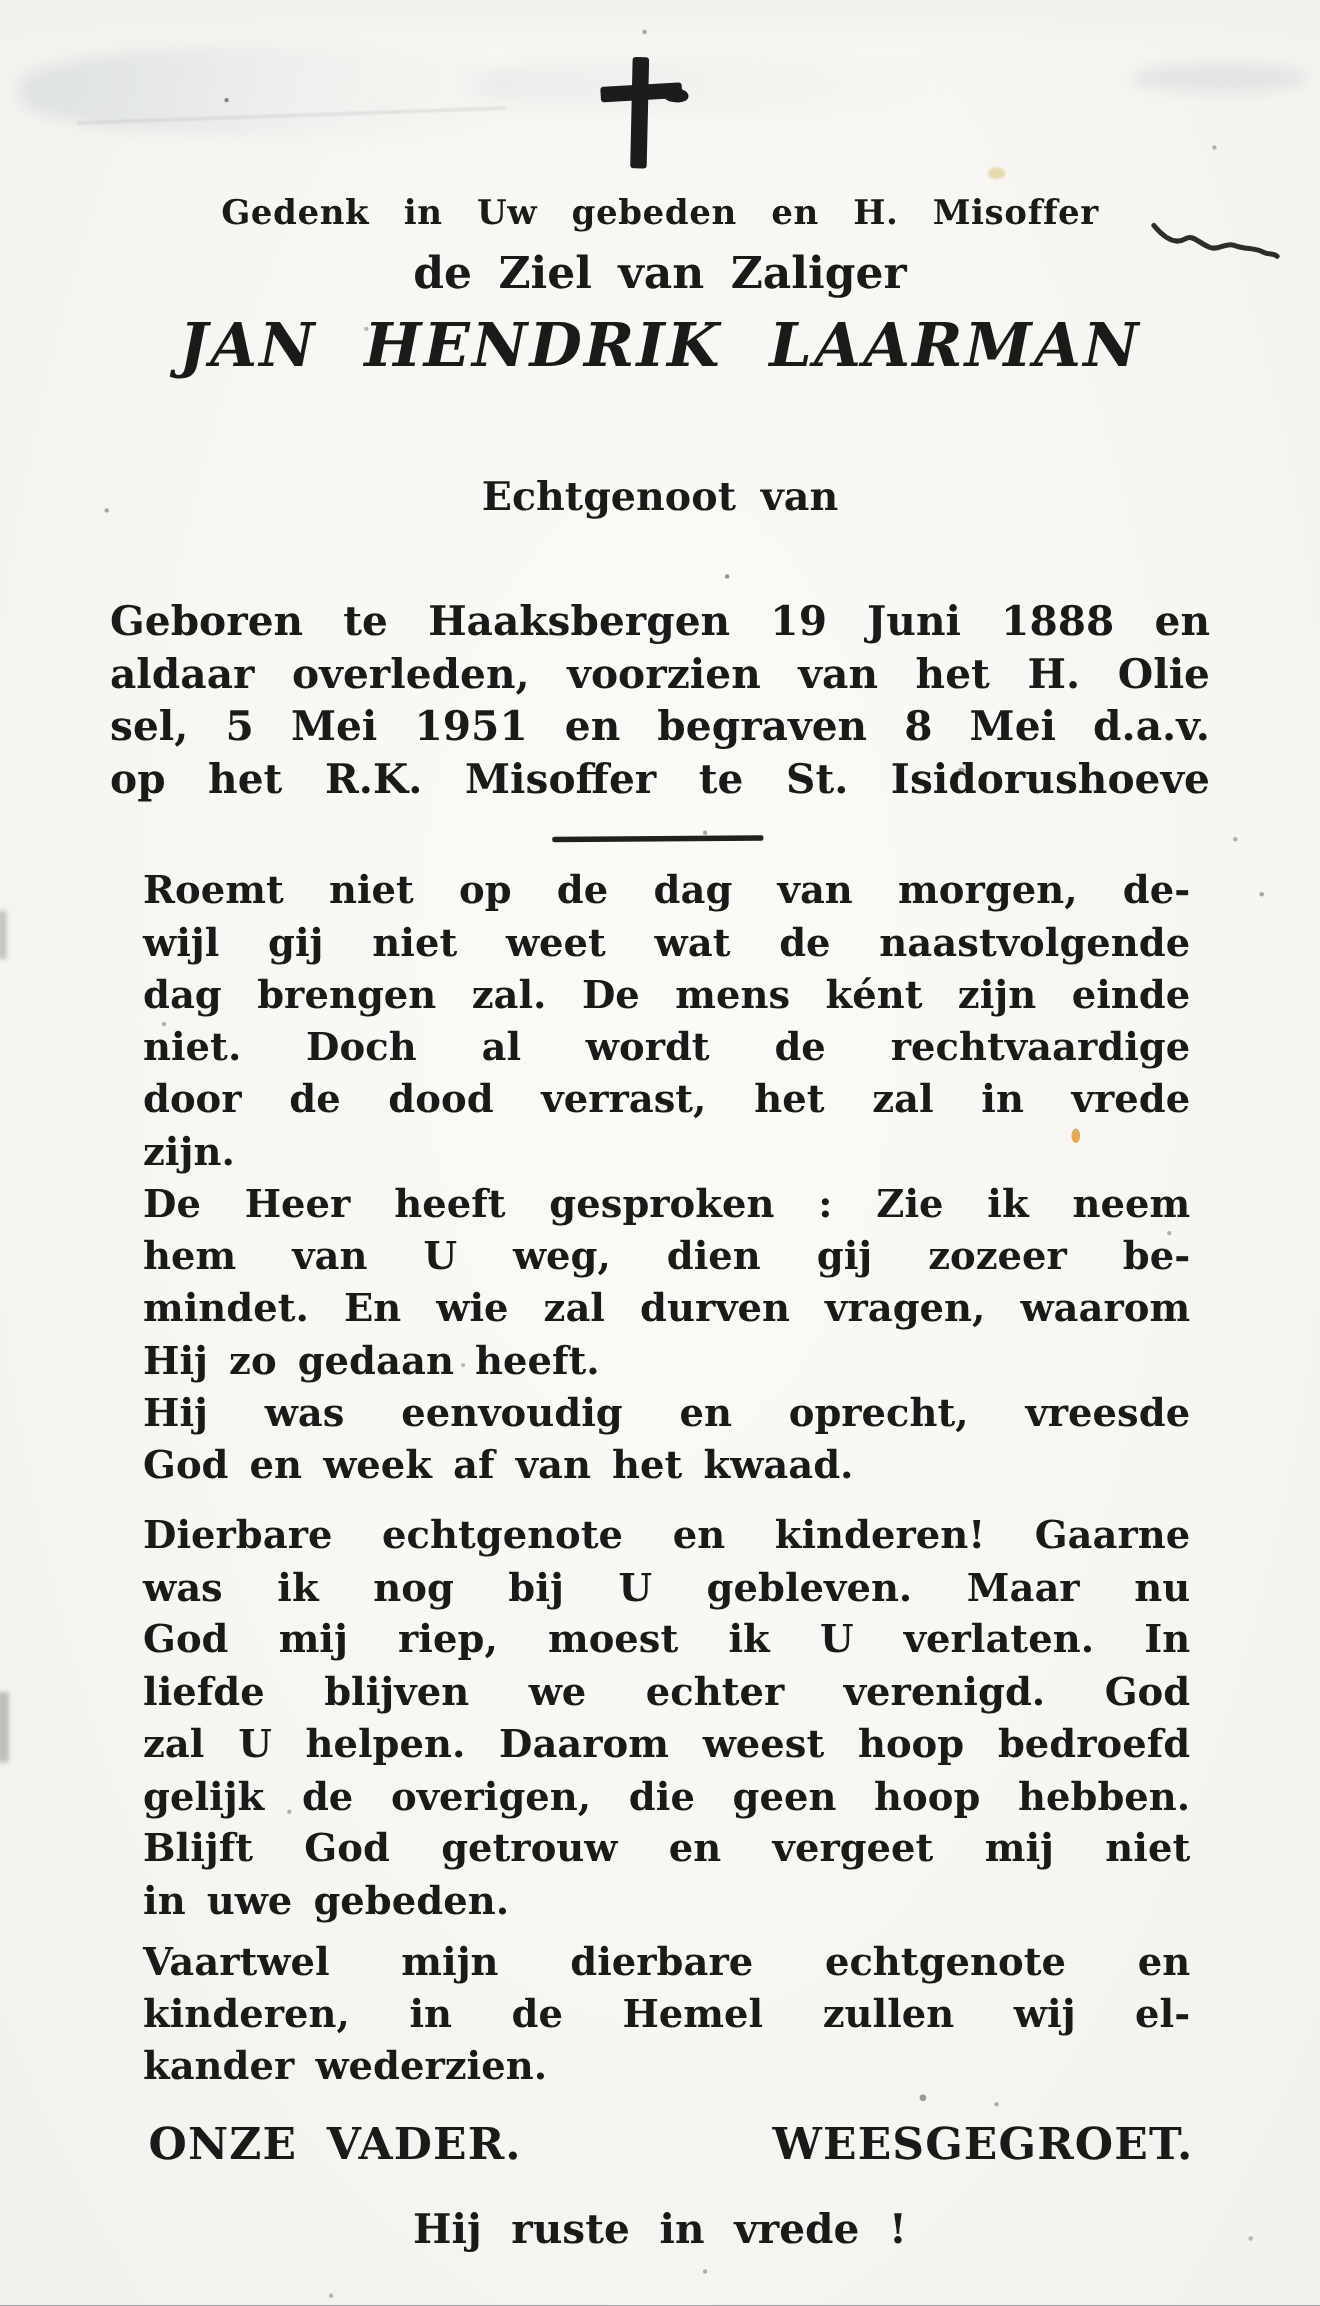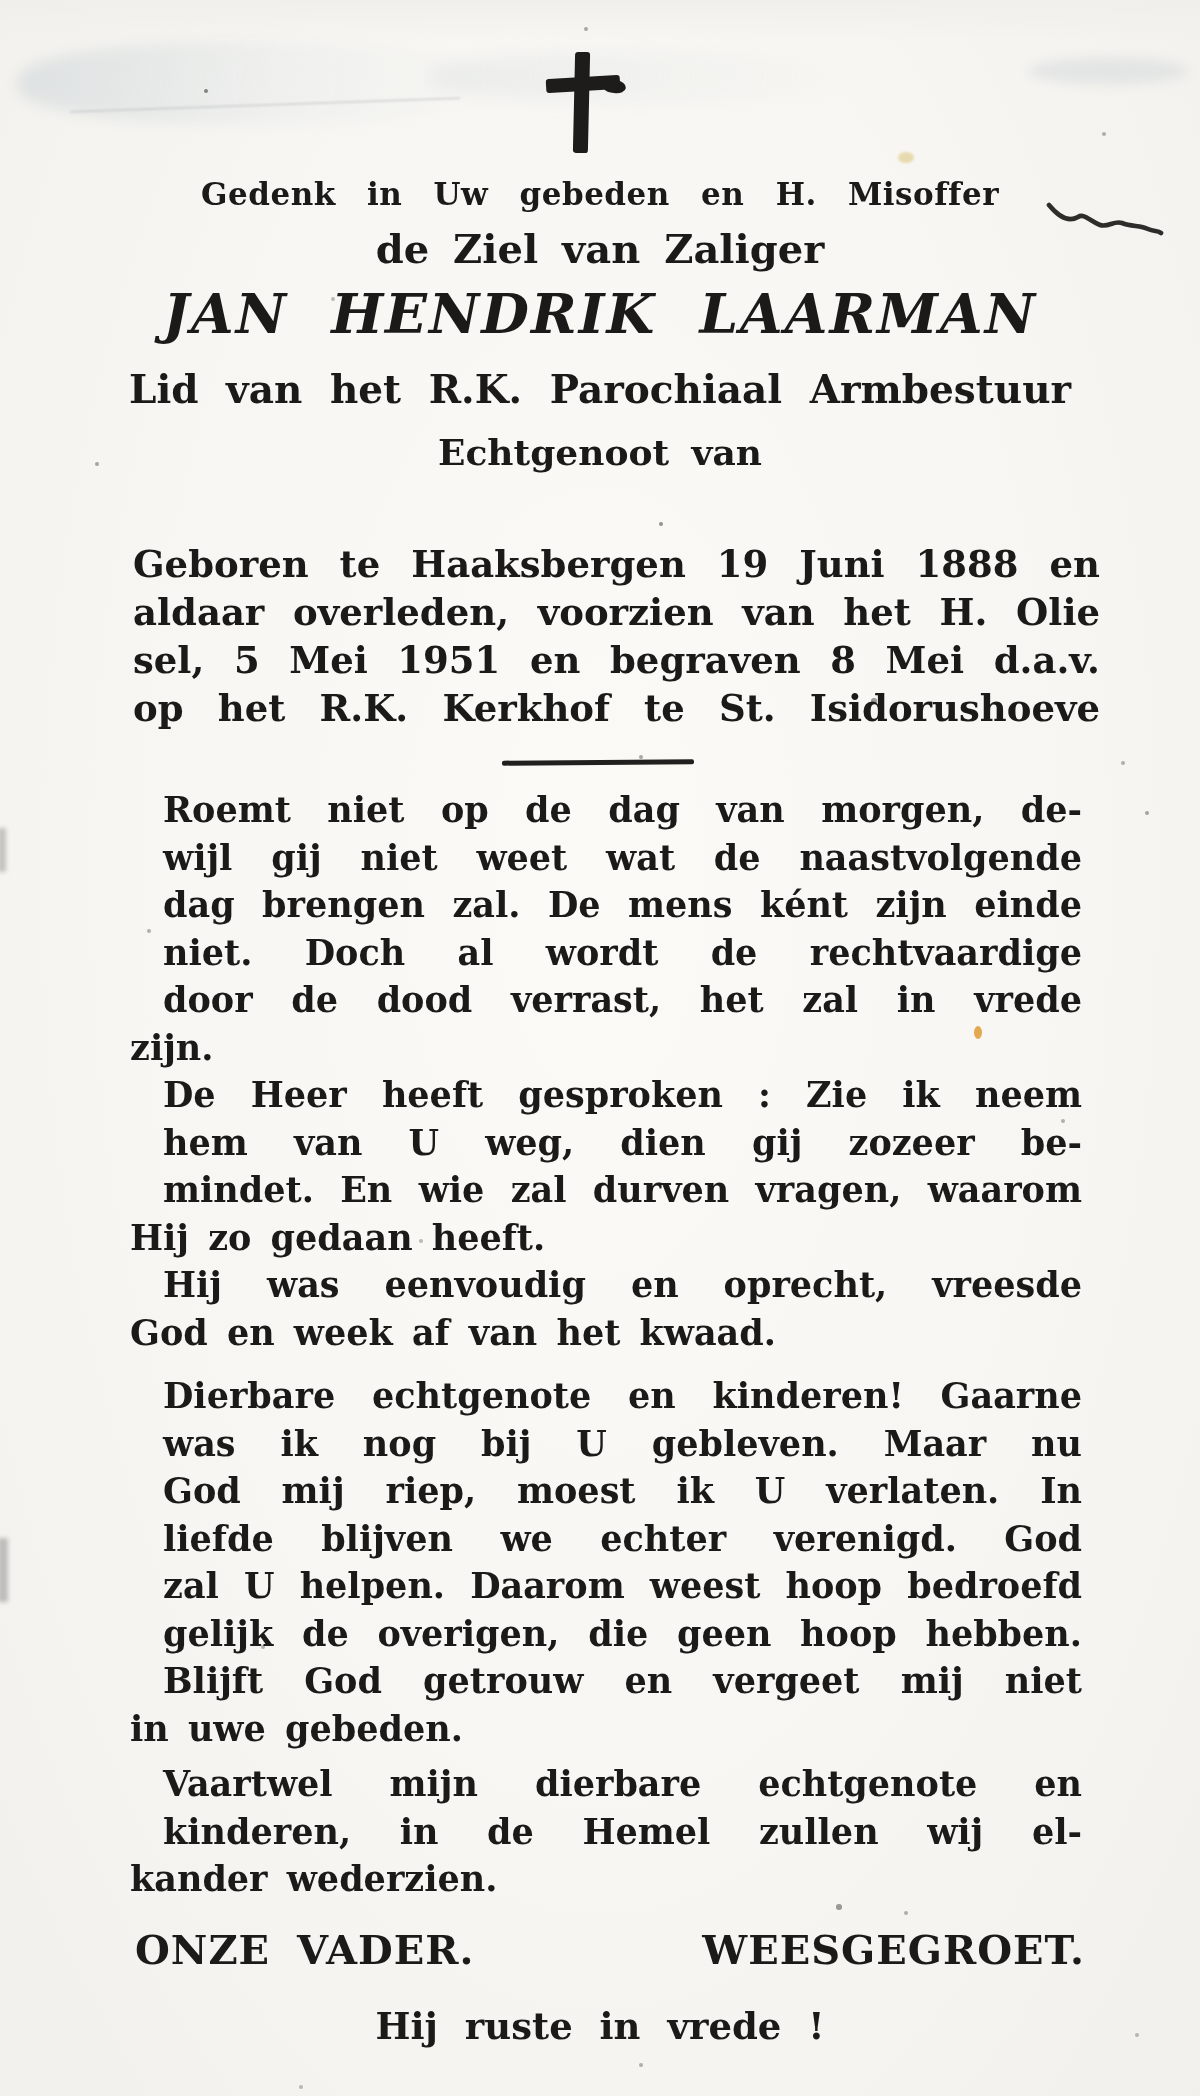--- a/index.html
+++ b/index.html
@@ -137,21 +137,21 @@
 
   .bodyblock {
     position: absolute; left: 130px; width: 952px;
     font-size: 35px;
   }
   .bodyblock div { line-height: 47.5px; }
   .verse     { top: 786px; }
   .farewell1 { top: 1372px; }
   .farewell2 { top: 1760px; }
 
-  .jl { text-align: justify; text-align-last: justify; text-justify: inter-word; margin-left: 33px; }
+  .jl { text-align: justify; text-align-last: justify; text-justify: inter-word; }
   .ll { text-align: left; word-spacing: 7px; }
 
   .prayers {
     position: absolute; left: 135px; top: 1926px; width: 950px;
     display: flex; justify-content: space-between;
     font-size: 40px;
   }
   .prayers .p { word-spacing: 12px; letter-spacing: 1px; }
 
   .closing {
@@ -179,28 +179,27 @@
     <span class="blob"></span>
   </div>
 
   <svg class="squiggle" viewBox="0 0 118 42">
     <path d="M3,9 C12,20 22,27 32,21 C38,17 44,25 54,29 C62,32 68,24 76,27 C86,31 94,29 102,33 C108,36 112,34 115,37" fill="none" stroke="#1c1b19" stroke-width="4.6" stroke-linecap="round" opacity="0.92"></path>
   </svg>
 
   <div class="center tline intro1">Gedenk in Uw gebeden en H. Misoffer</div>
   <div class="center tline intro2">de Ziel van Zaliger</div>
   <div class="center tline name">JAN HENDRIK LAARMAN</div>
-  <div class="center tline membership">Lid van het R.K. Parochiaal Armbestuur</div>
   <div class="center tline spouse-label">Echtgenoot van</div>
 
   <div class="vitae">
     <div class="jl">Geboren te Haaksbergen 19 Juni 1888 en</div>
     <div class="jl">aldaar overleden, voorzien van het H. Olie</div>
     <div class="jl">sel, 5 Mei 1951 en begraven 8 Mei d.a.v.</div>
-    <div class="jl">op het R.K. Kerkhof te St. Isidorushoeve</div>
+    <div class="jl">op het R.K. Misoffer te St. Isidorushoeve</div>
   </div>
 
   <div class="divider"></div>
 
   <div class="bodyblock verse">
     <div class="jl">Roemt niet op de dag van morgen, de-</div>
     <div class="jl">wijl gij niet weet wat de naastvolgende</div>
     <div class="jl">dag brengen zal. De mens ként zijn einde</div>
     <div class="jl">niet. Doch al wordt de rechtvaardige</div>
     <div class="jl">door de dood verrast, het zal in vrede</div>

